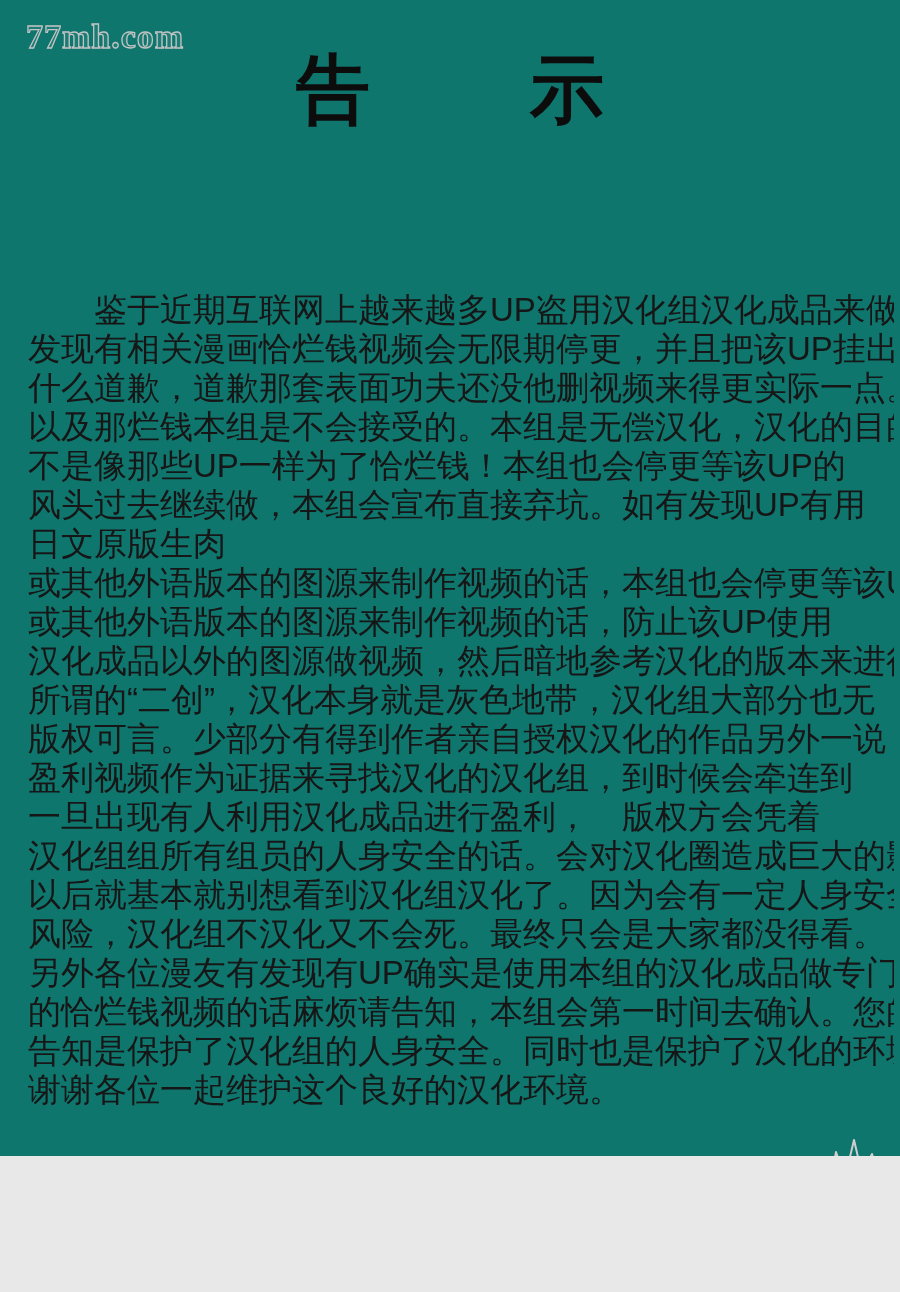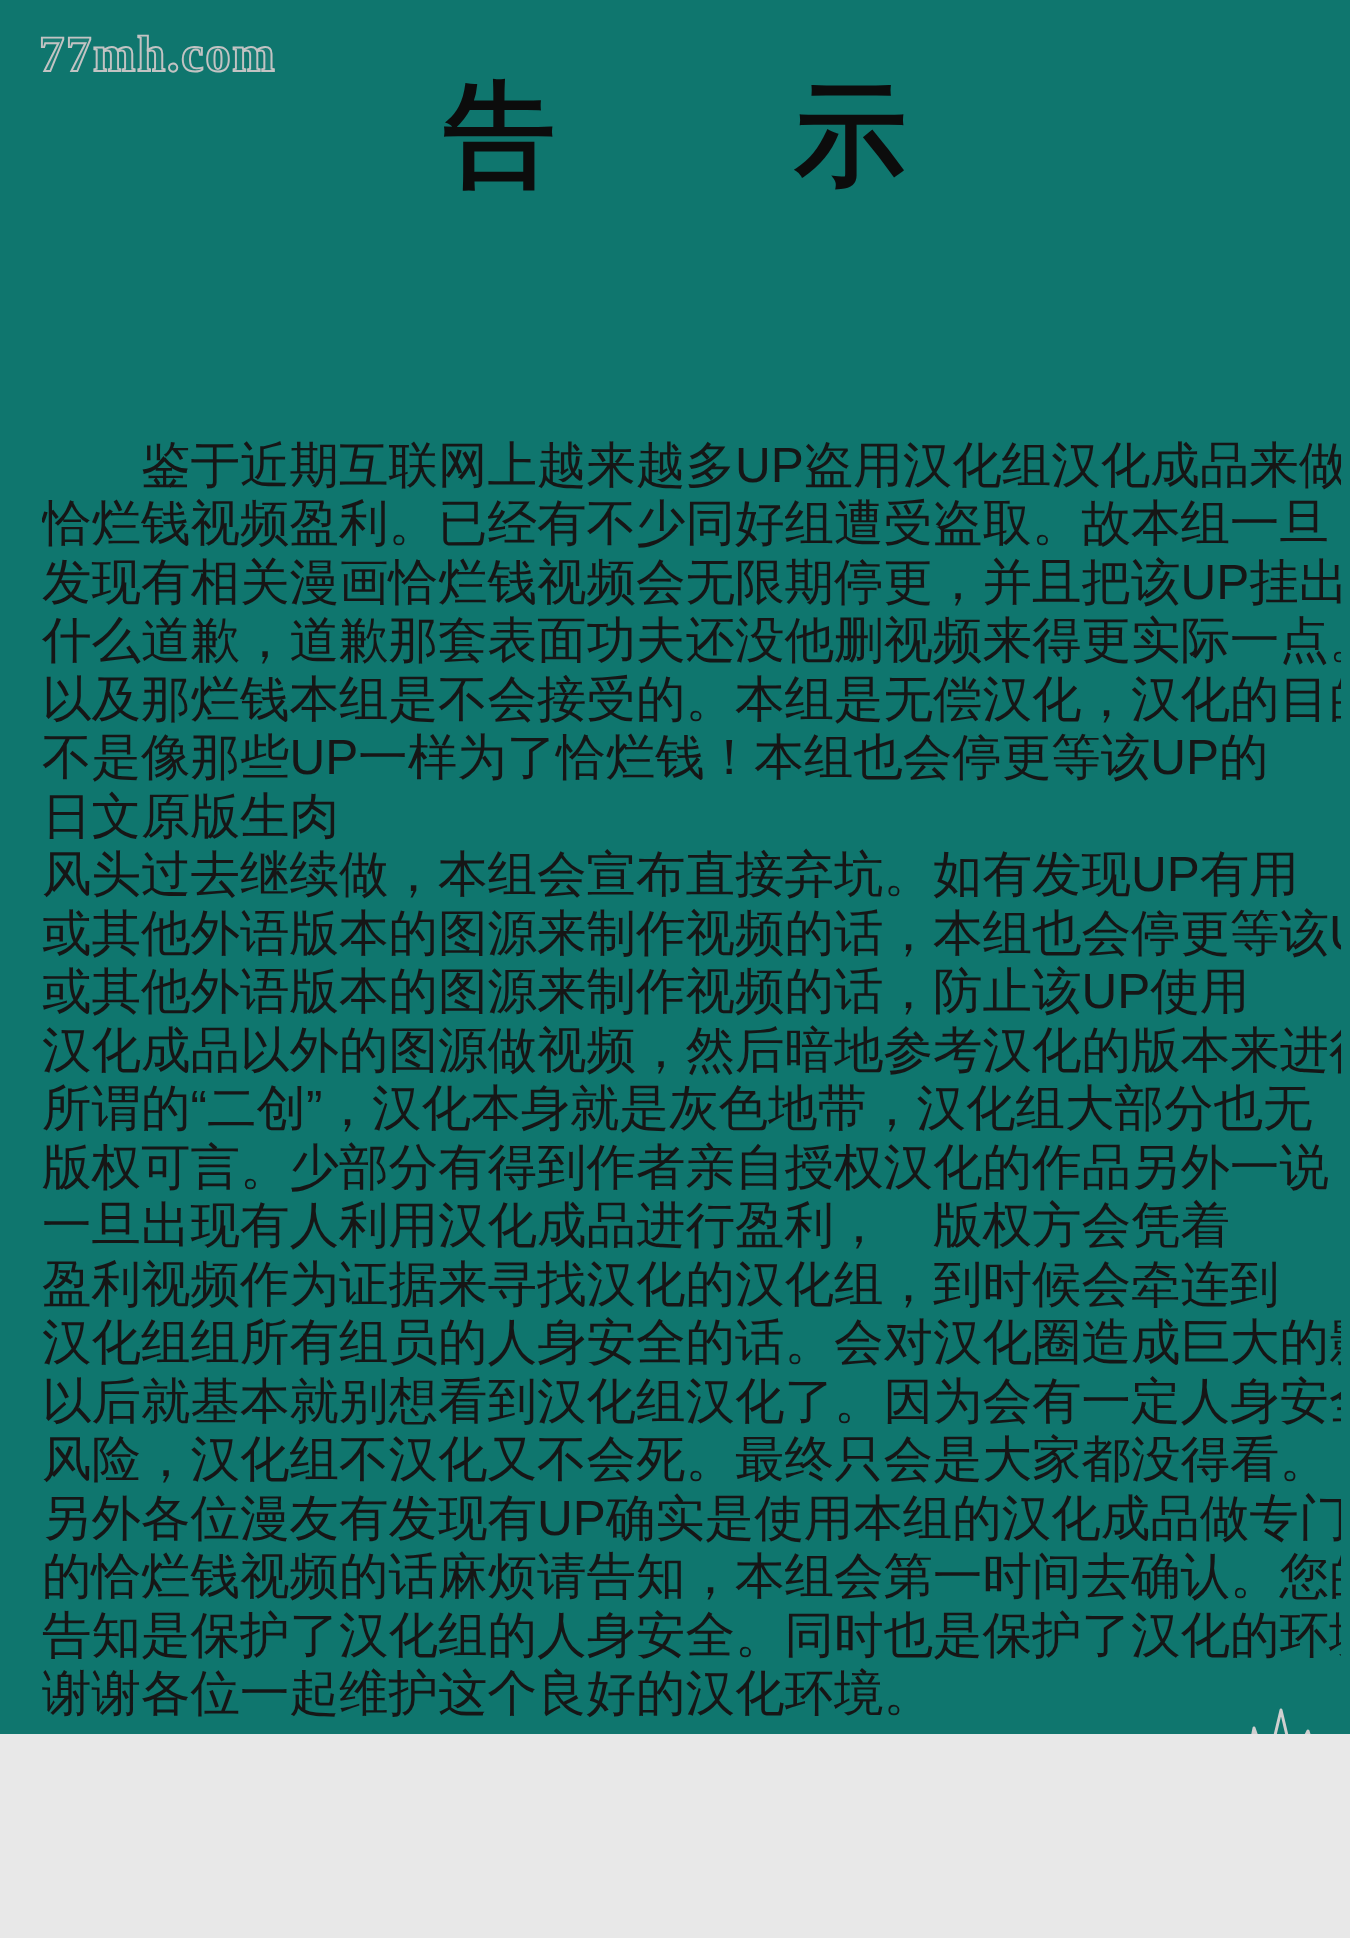--- a/index.html
+++ b/index.html
@@ -70,34 +70,33 @@
 
   <div class="watermark">77mh.com</div>
 
   <h1 class="title">
     <span>告</span>
     <span>示</span>
   </h1>
 
   <div class="body-text">
       <div class="line">　　鉴于近期互联网上越来越多UP盗用汉化组汉化成品来做相关</div>
-      <div class="line">恰烂钱视频盈利。已经有不少同好组遭受盗取。故本组一旦</div>
       <div class="line">发现有相关漫画恰烂钱视频会无限期停更，并且把该UP挂出来，</div>
       <div class="line">什么道歉，道歉那套表面功夫还没他删视频来得更实际一点。</div>
       <div class="line">以及那烂钱本组是不会接受的。本组是无偿汉化，汉化的目的</div>
       <div class="line">不是像那些UP一样为了恰烂钱！本组也会停更等该UP的</div>
+      <div class="line">风头过去继续做，本组会宣布直接弃坑。如有发现UP有用</div>
       <div class="line">日文原版生肉</div>
-      <div class="line">风头过去继续做，本组会宣布直接弃坑。如有发现UP有用</div>
       <div class="line">或其他外语版本的图源来制作视频的话，本组也会停更等该UP的</div>
       <div class="line">或其他外语版本的图源来制作视频的话，防止该UP使用</div>
       <div class="line">汉化成品以外的图源做视频，然后暗地参考汉化的版本来进行</div>
       <div class="line">所谓的“二创”，汉化本身就是灰色地带，汉化组大部分也无</div>
       <div class="line">版权可言。少部分有得到作者亲自授权汉化的作品另外一说，</div>
+      <div class="line">盈利视频作为证据来寻找汉化的汉化组，到时候会牵连到</div>
       <div class="line">一旦出现有人利用汉化成品进行盈利，　版权方会凭着</div>
-      <div class="line">盈利视频作为证据来寻找汉化的汉化组，到时候会牵连到</div>
       <div class="line">汉化组组所有组员的人身安全的话。会对汉化圈造成巨大的影响，</div>
       <div class="line">以后就基本就别想看到汉化组汉化了。因为会有一定人身安全的</div>
       <div class="line">风险，汉化组不汉化又不会死。最终只会是大家都没得看。</div>
       <div class="line">另外各位漫友有发现有UP确实是使用本组的汉化成品做专门</div>
       <div class="line">的恰烂钱视频的话麻烦请告知，本组会第一时间去确认。您的</div>
       <div class="line">告知是保护了汉化组的人身安全。同时也是保护了汉化的环境</div>
       <div class="line">谢谢各位一起维护这个良好的汉化环境。</div>
     </div>
 
   <svg class="stamp" viewBox="0 0 112 164" fill="none" xmlns="http://www.w3.org/2000/svg">

